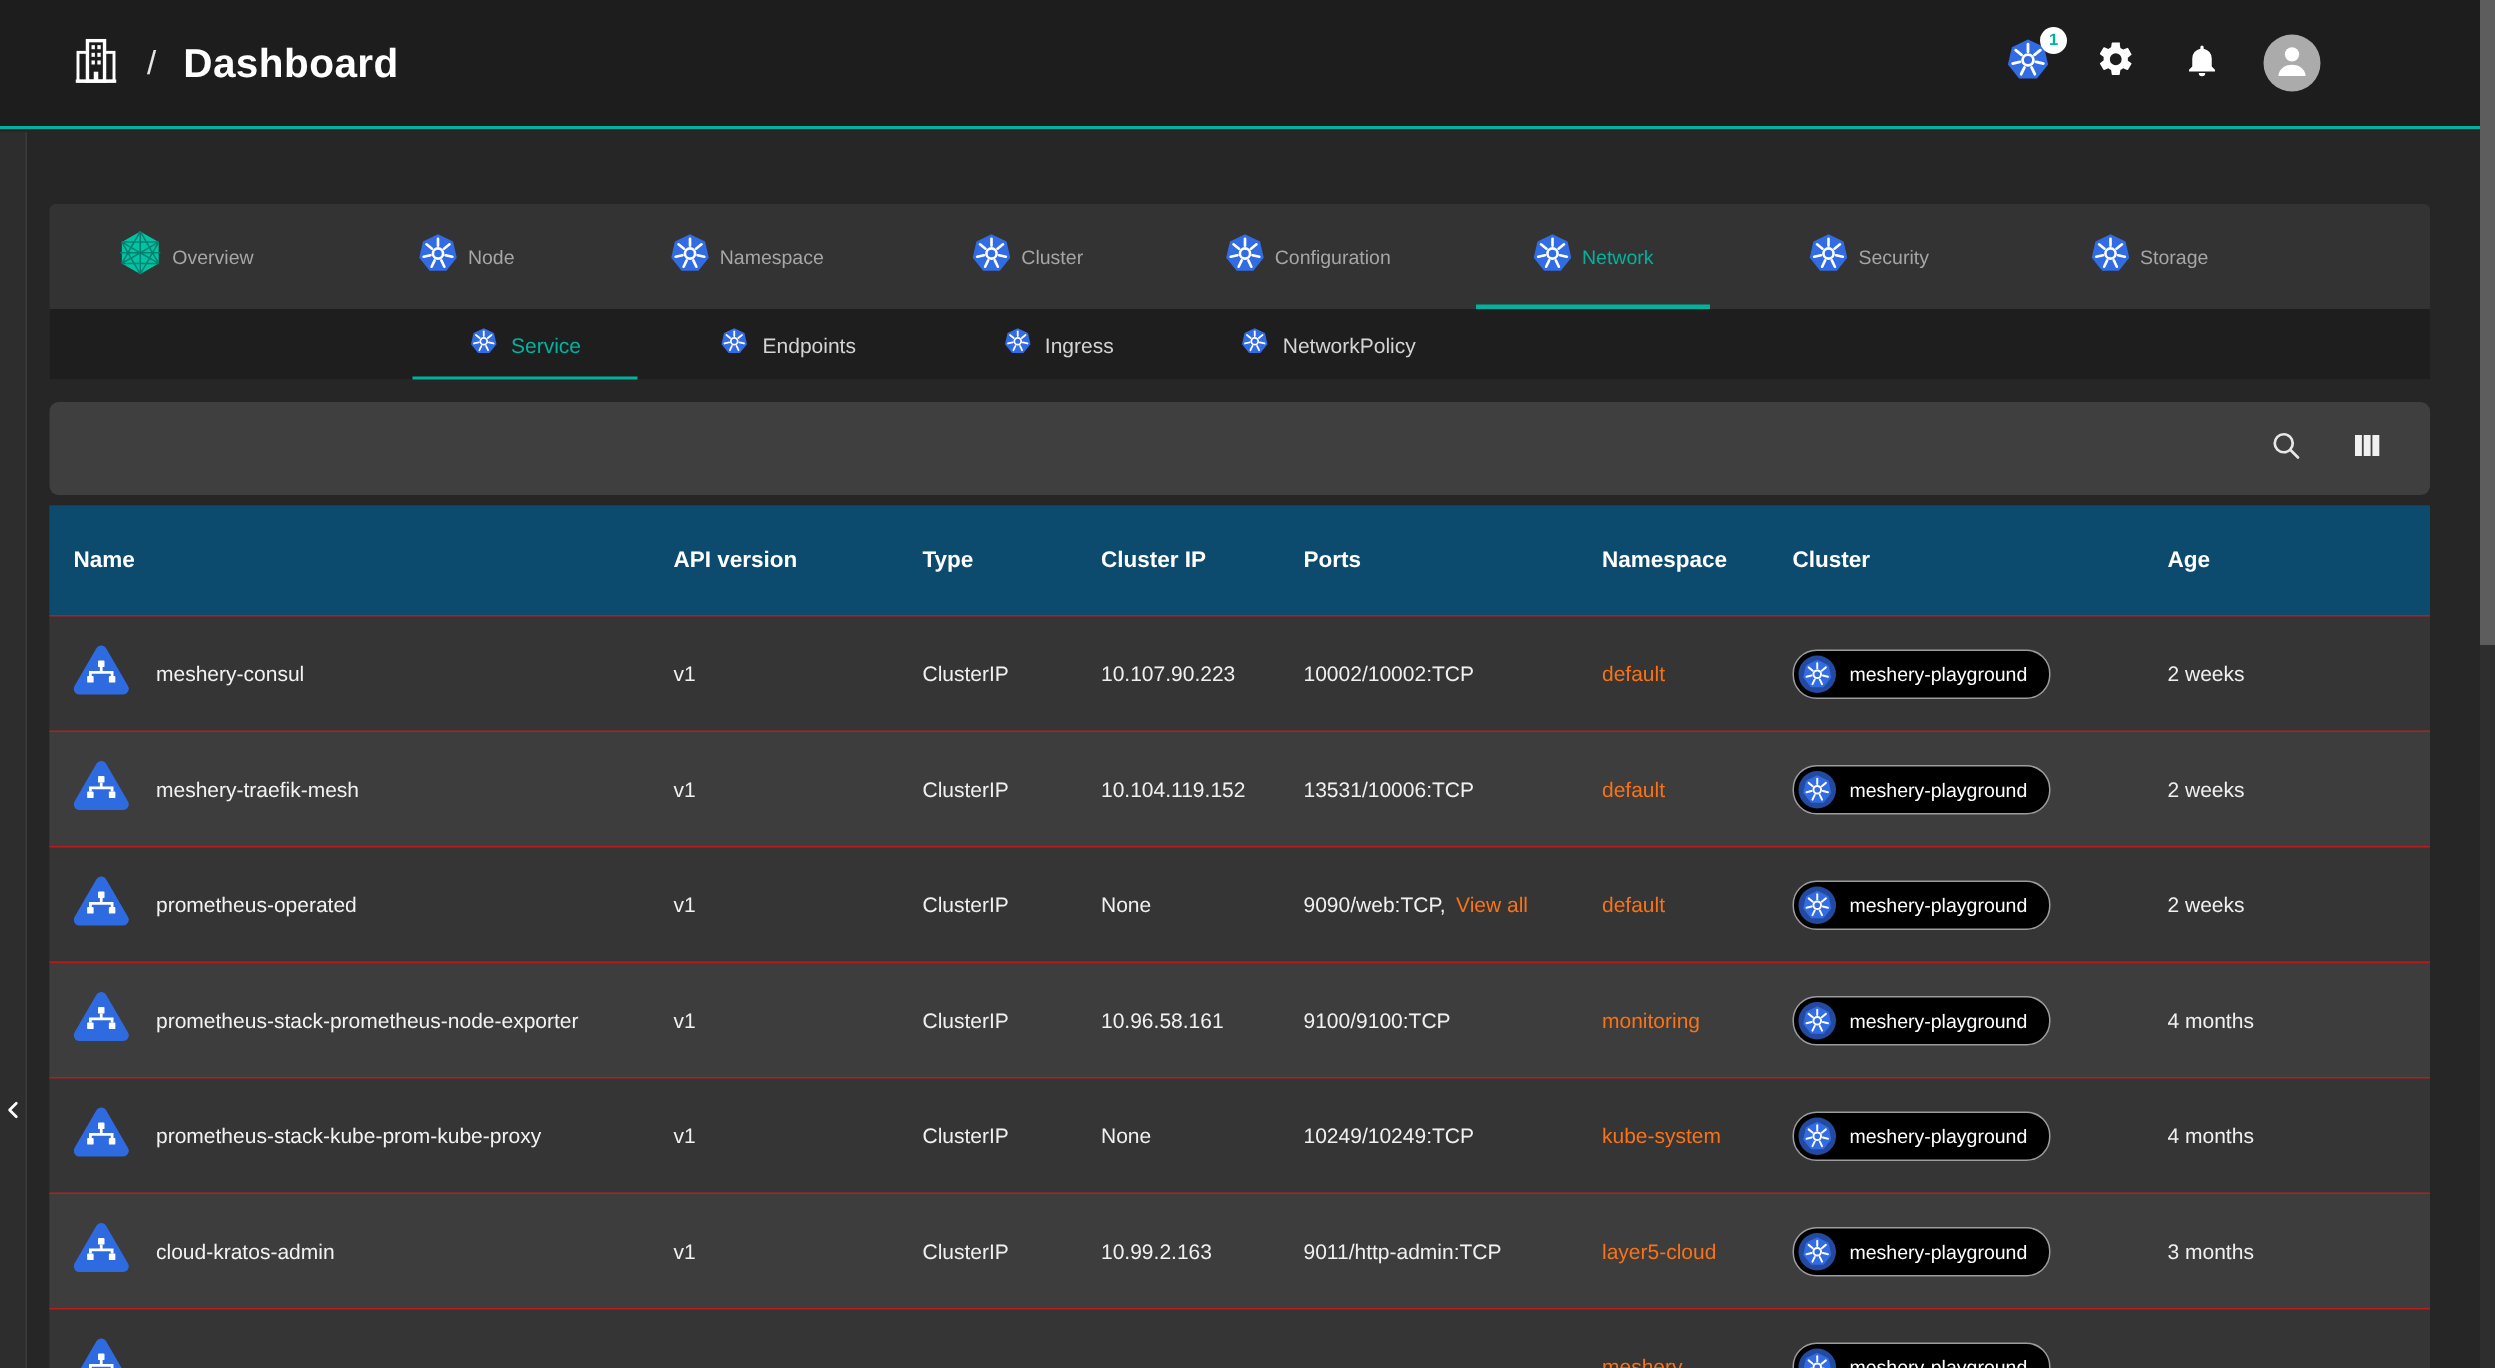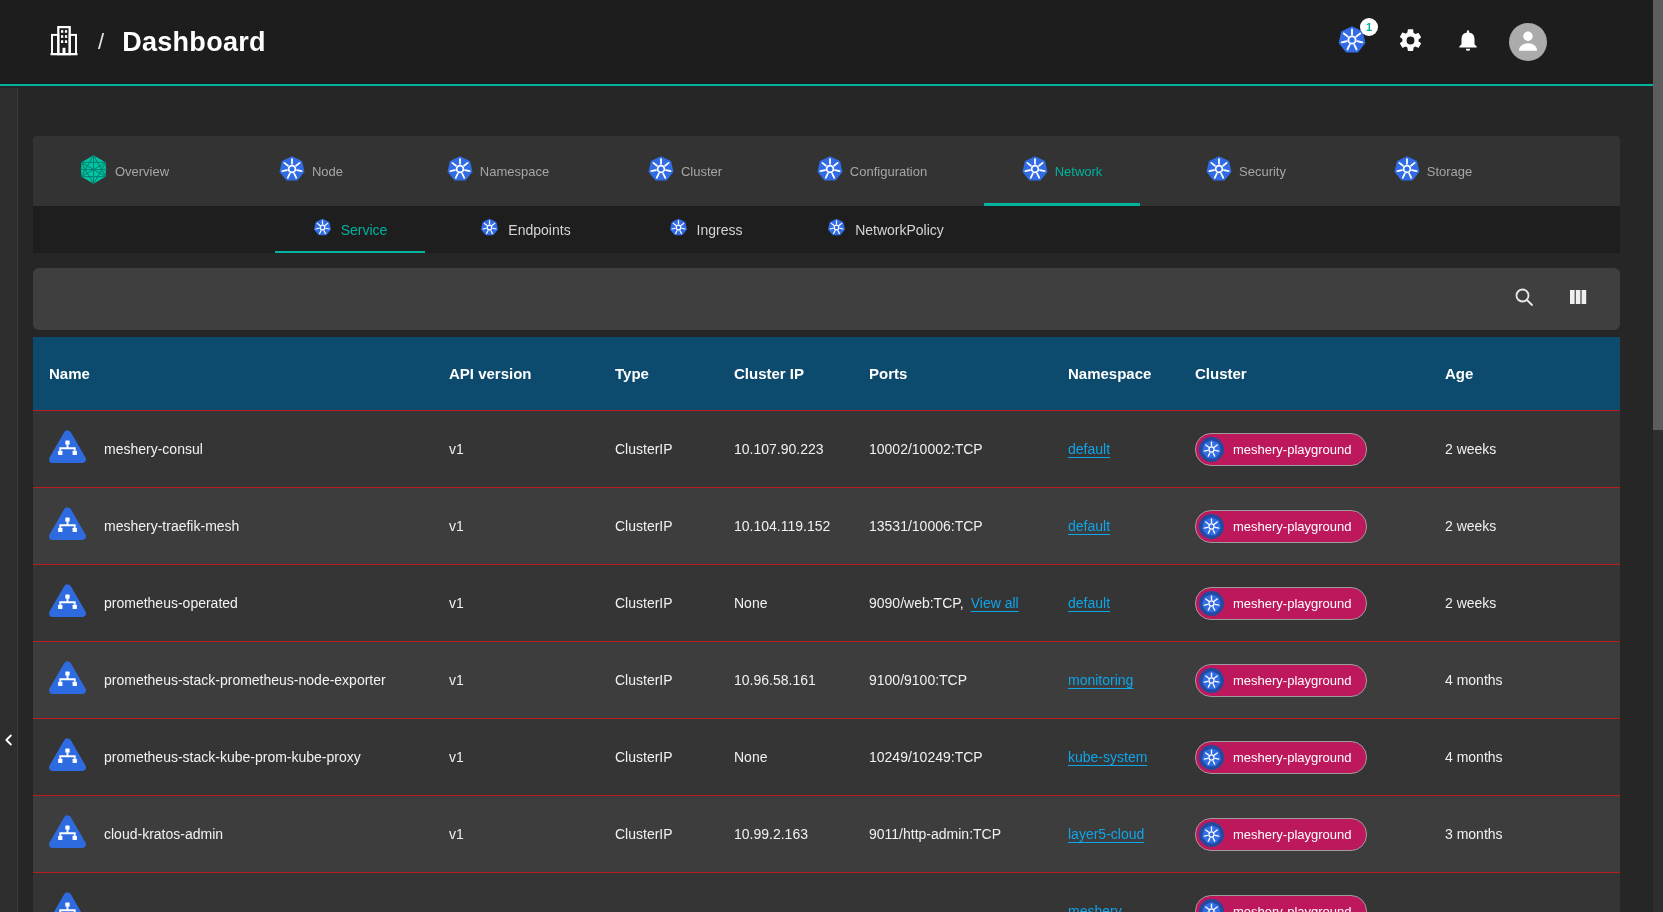--- a/index.html
+++ b/index.html
@@ -57,24 +57,24 @@
   .svc-table { margin-top:7px; background:#343434; }
   .t-grid { display:grid; grid-template-columns:400px 166px 119px 135px 199px 127px 250px 159px;
     align-items:center; padding:0 16px; }
   .t-head { height:73px; background:#0c4a6e; }
   .t-head .th { font-size:15px; font-weight:bold; color:#fff; }
   .t-row { height:77px; border-top:1px solid #b91c1c; background:#353535; cursor:pointer; }
   .t-row:nth-child(even) { background:#3d3d3d; }
   .cell { font-size:14px; color:#f0f0f0; }
   .name-cell { display:flex; align-items:center; gap:18px; }
   .svc-name { font-size:14px; color:#f2f2f2; }
-  .ns-link, .ports-link { color:#0ea5e9; text-decoration:underline; text-underline-offset:3px; cursor:pointer; }
+  .ns-link, .ports-link { color:#f97316; text-underline-offset:3px; cursor:pointer; }
   .ports-link { margin-left:7px; }
   .cluster-chip { display:inline-flex; align-items:center; gap:9px; height:33px; max-width:198px;
-    padding:2px 14px 2px 3px; border:1px solid #9c9c9c; border-radius:16px; background:#be185d; cursor:pointer; }
+    padding:2px 14px 2px 3px; border:1px solid #9c9c9c; border-radius:16px; background:#000000; cursor:pointer; }
   .chip-icon { width:25px; height:25px; border-radius:50%; background:#234a9e; display:flex;
     align-items:center; justify-content:center; flex:0 0 auto; }
   .chip-label { font-size:13px; color:#fff; white-space:nowrap; overflow:hidden; }
 
   
   .scrollbar-track { position:fixed; top:0; right:0; width:10px; height:912px; background:#2e2e2e; z-index:9; }
   .scrollbar-thumb { position:absolute; top:0; left:0; width:10px; height:430px; background:#5d5d5d; cursor:pointer; }
 </style>
 </head>
 <body>

